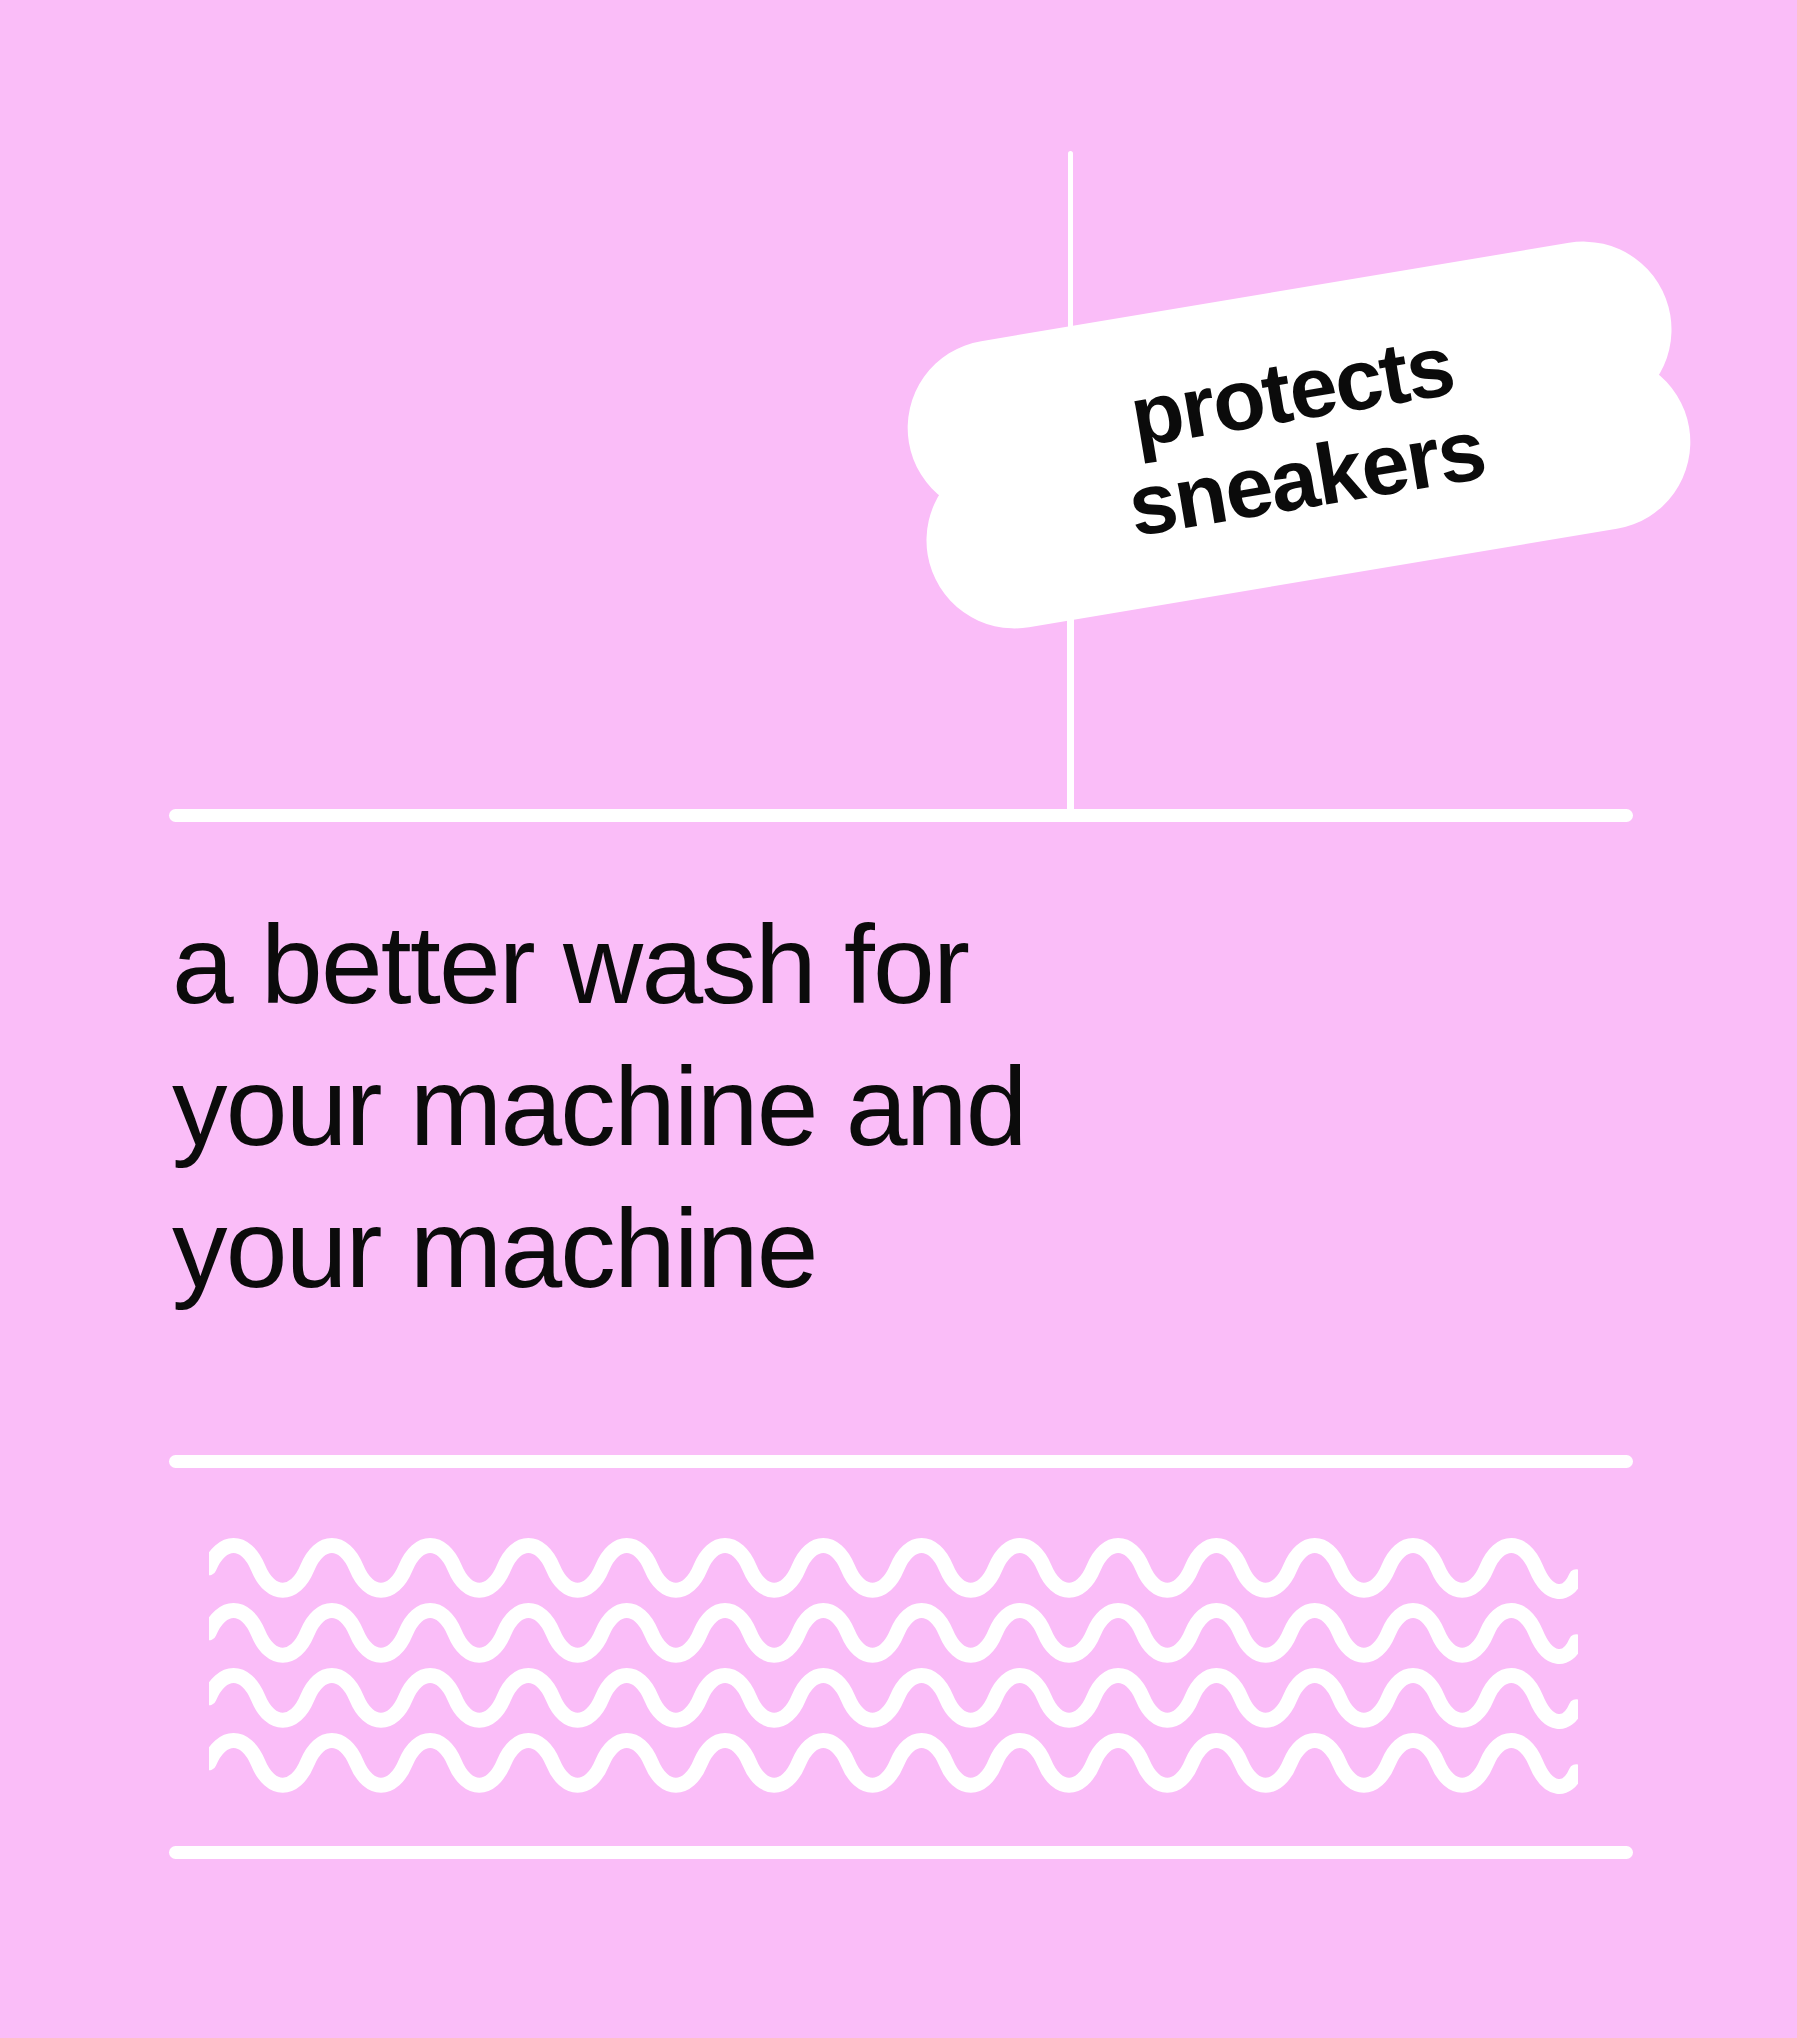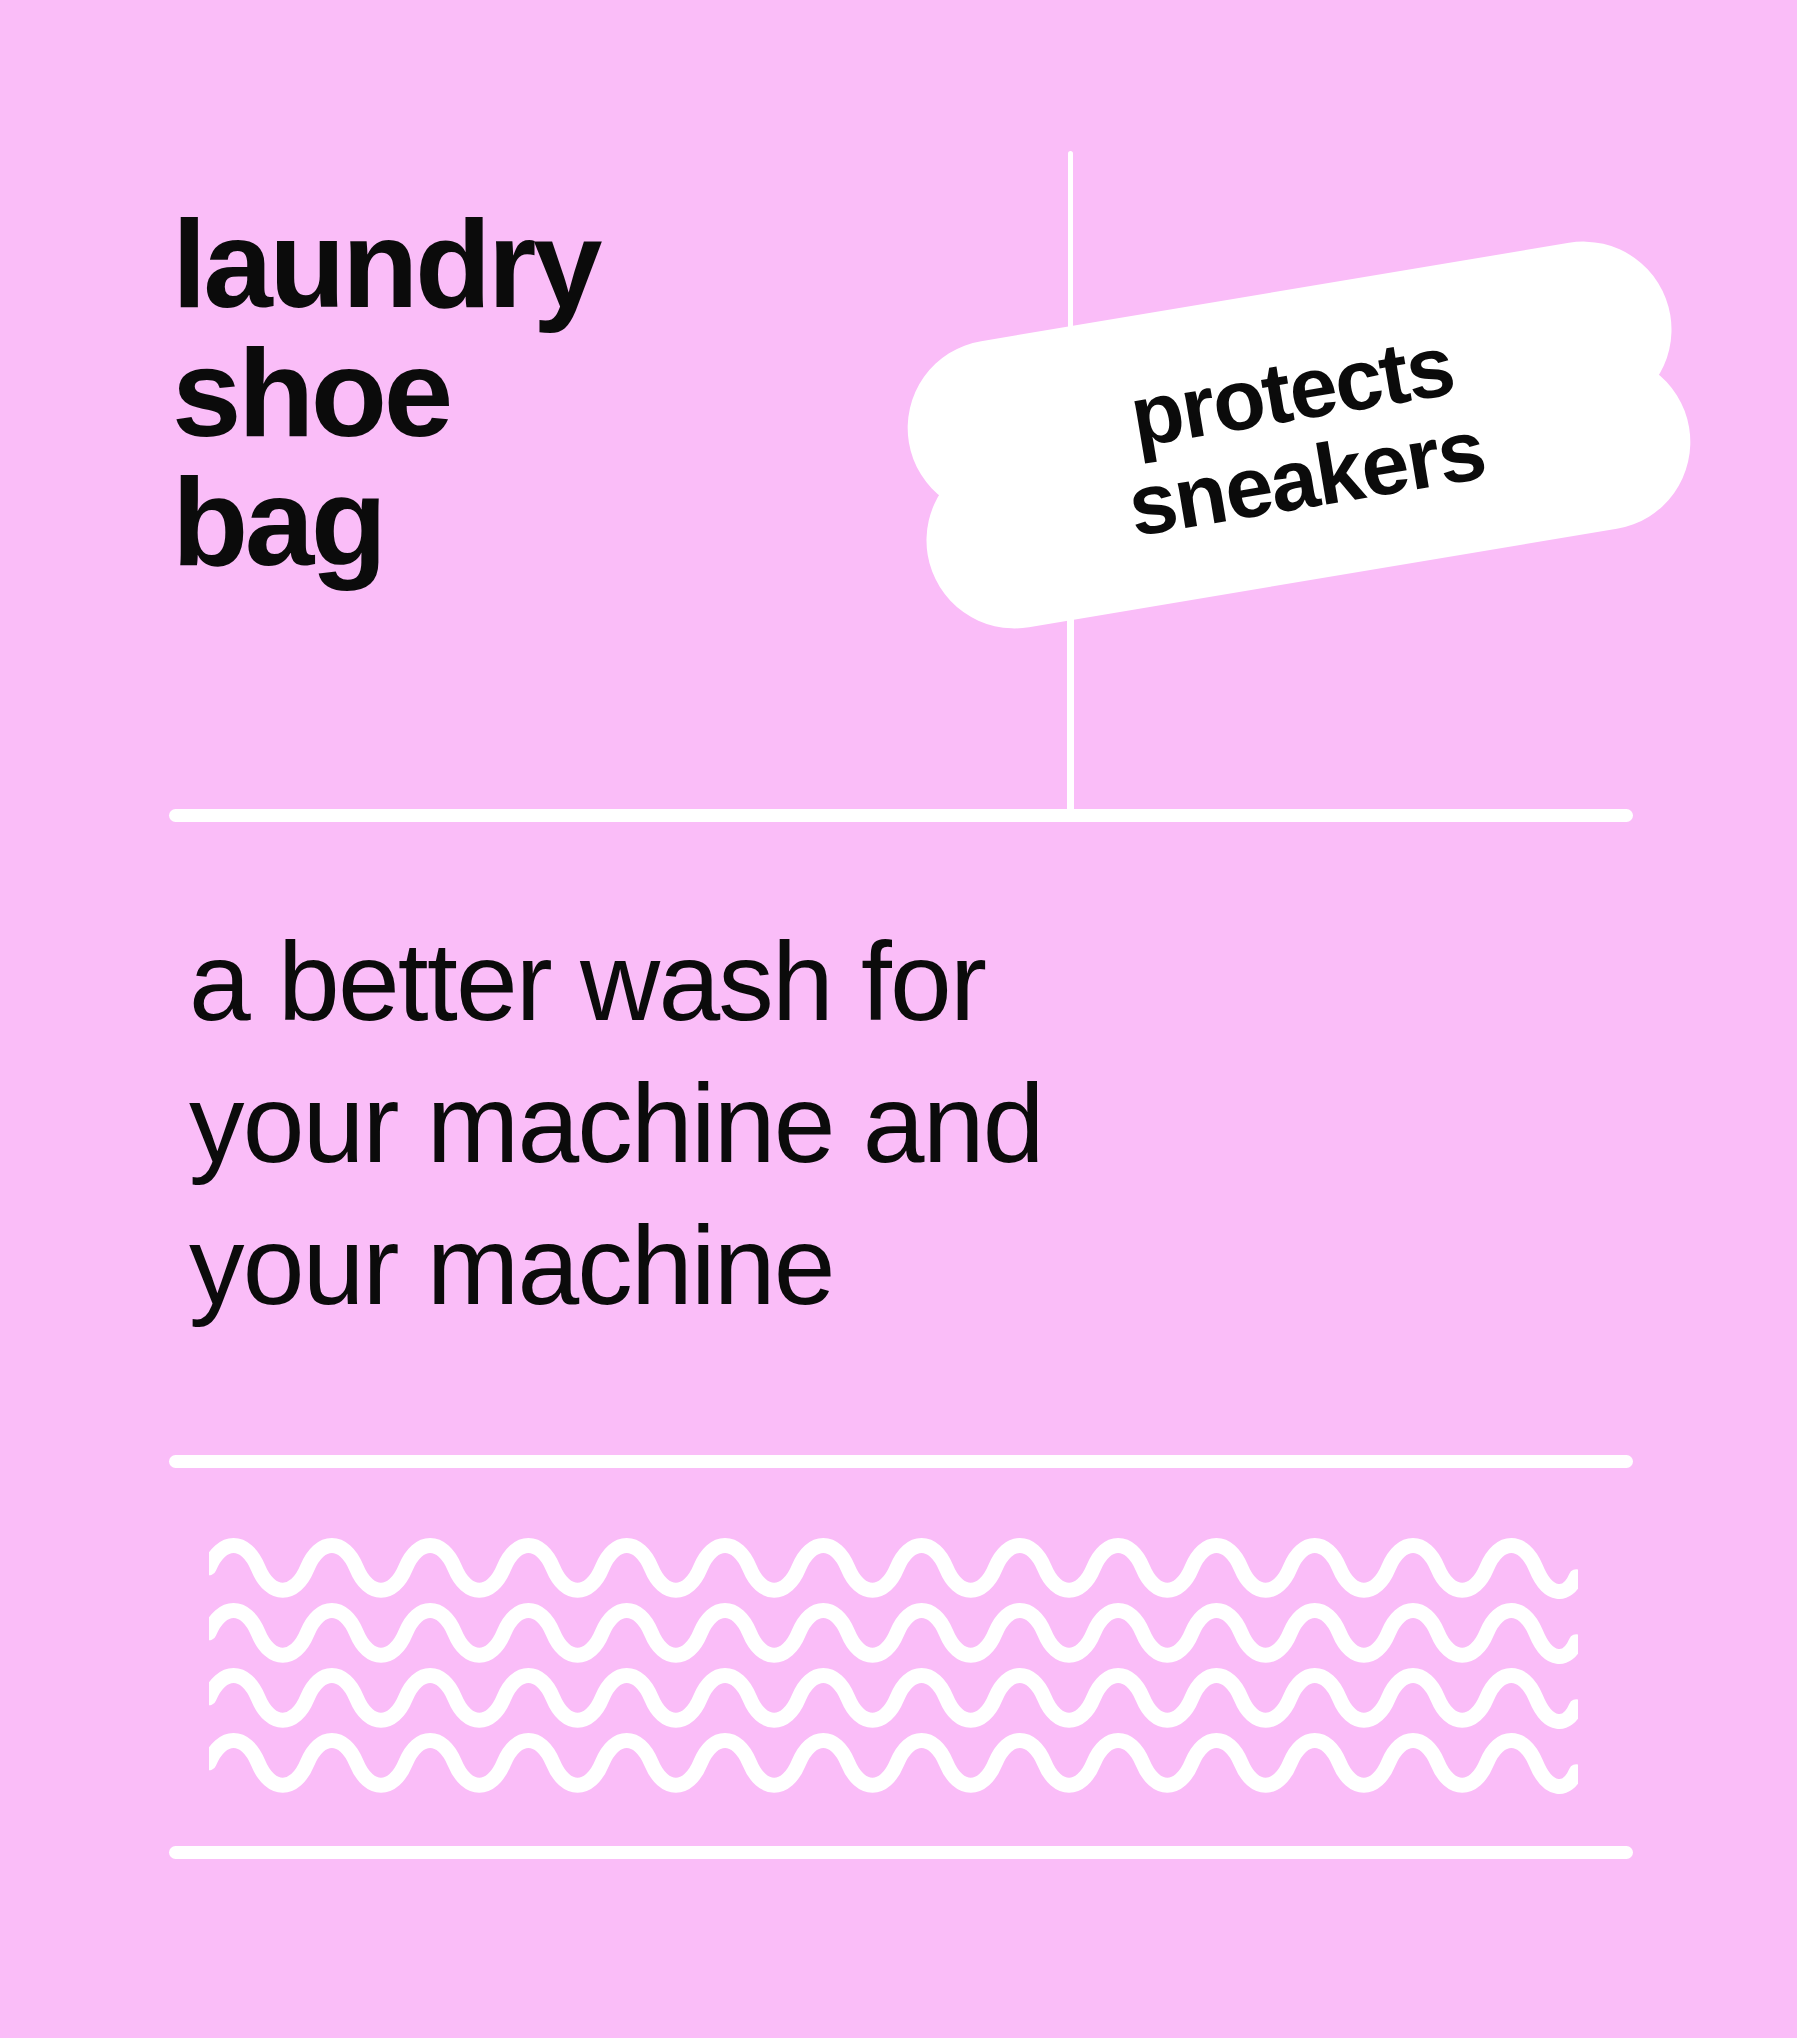--- a/index.html
+++ b/index.html
@@ -125,21 +125,21 @@
   .body-copy {
     position: absolute;
     left: 172px;
     top: 894px;
     width: 1317px;
     color: #0b0b0b;
     font-weight: 400;
     font-size: 111px;
     line-height: 1.28;
     letter-spacing: -1.8px;
-    margin: 17px;
+    margin: 0;
   }
   .body-copy span { display: block; }
 
   
   .waves {
     position: absolute;
     left: 209px;
     top: 1538px;
     width: 1369px;
     height: 260px;
@@ -147,25 +147,20 @@
   .waves svg { display: block; width: 100%; height: 100%; }
 </style>
 </head>
 <body>
 
 <div class="poster">
 
   <div class="hang-line-top"></div>
   <div class="hang-line-bottom"></div>
 
-  <h1 class="headline">
-    <span>laundry</span>
-    <span>shoe</span>
-    <span>bag</span>
-  </h1>
 
   <div class="badge">
     <div class="badge-shape">
       <div class="badge-lobe top"></div>
       <div class="badge-lobe bottom"></div>
     </div>
     <div class="badge-text">
       <span class="l1">protects</span>
       <span class="l2">sneakers</span>
     </div>

